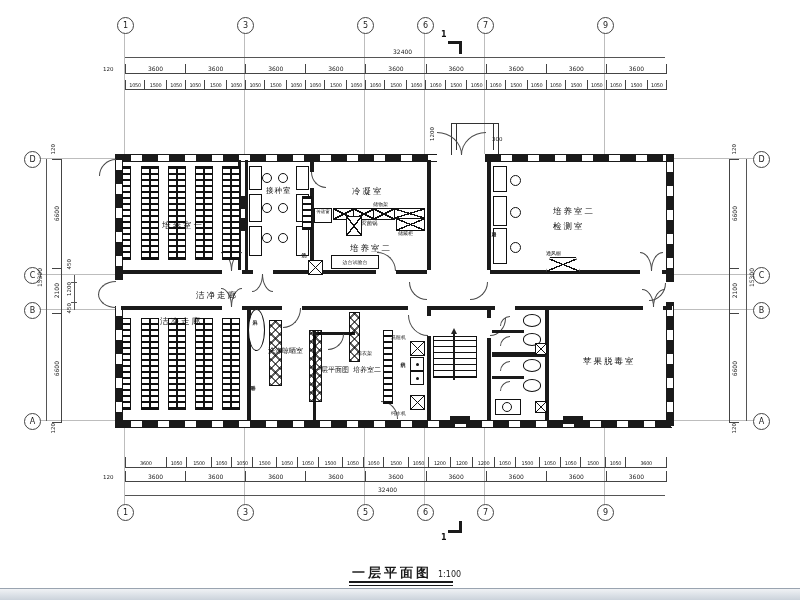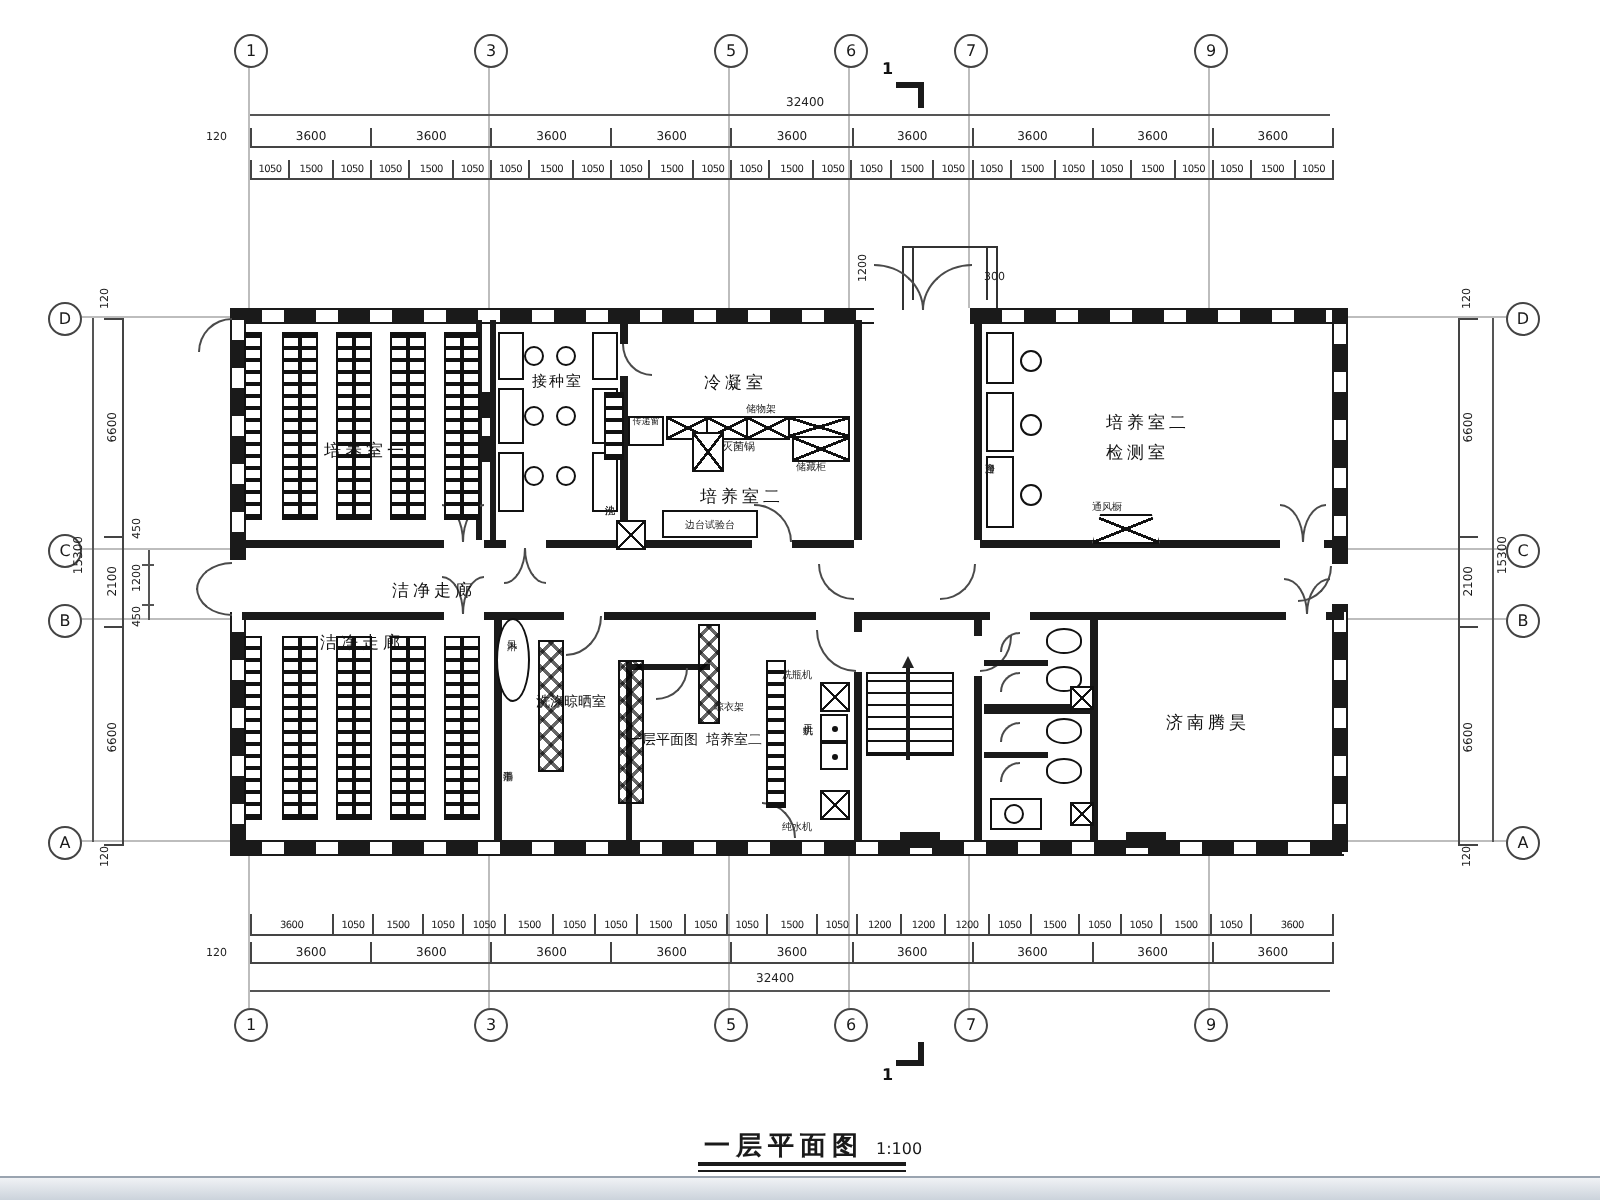--- a/index.html
+++ b/index.html
@@ -577,21 +577,21 @@
   <div class="lab rlab" style="left:266px;top:186px;font-size:7.5px;letter-spacing:1px">接种室</div>
   <div class="lab rlab" style="left:352px;top:186px">冷凝室</div>
   <div class="lab rlab" style="left:350px;top:243px">培养室二</div>
   <div class="lab rlab" style="left:553px;top:206px">培养室二</div>
   <div class="lab rlab" style="left:553px;top:221px">检测室</div>
   <div class="lab rlab" style="left:196px;top:290px">洁净走廊</div>
   <div class="lab rlab" style="left:160px;top:316px">洁净走廊</div>
   <div class="lab rlab" style="left:268px;top:346px;font-size:7px;letter-spacing:0">洗涤晾晒室</div>
   <div class="lab rlab" style="left:314px;top:365px;font-size:7px;letter-spacing:0">一层平面图</div>
   <div class="lab rlab" style="left:353px;top:365px;font-size:7px;letter-spacing:0">培养室二</div>
-  <div class="lab rlab" style="left:583px;top:356px">济南腾昊</div>
+  <div class="lab rlab" style="left:583px;top:356px">苹果脱毒室</div>
 
   <div class="lab elab" style="left:373px;top:201px;font-size:5px">储物架</div>
   <div class="lab elab" style="left:361px;top:220px">灭菌锅</div>
   <div class="lab elab" style="left:398px;top:230px;font-size:5px">储藏柜</div>
   <div class="lab elab vtxt" style="left:301px;top:248px;font-size:5px">洗池</div>
   <div class="lab elab vtxt" style="left:491px;top:227px;font-size:5px">超净台</div>
   <div class="lab elab" style="left:546px;top:250px;font-size:5px">通风橱</div>
   <div class="lab elab vtxt" style="left:252px;top:316px;font-size:5px">风淋</div>
   <div class="lab elab vtxt" style="left:250px;top:381px;font-size:5px">手消毒</div>
   <div class="lab elab" style="left:357px;top:350px;font-size:5px">晾衣架</div>

